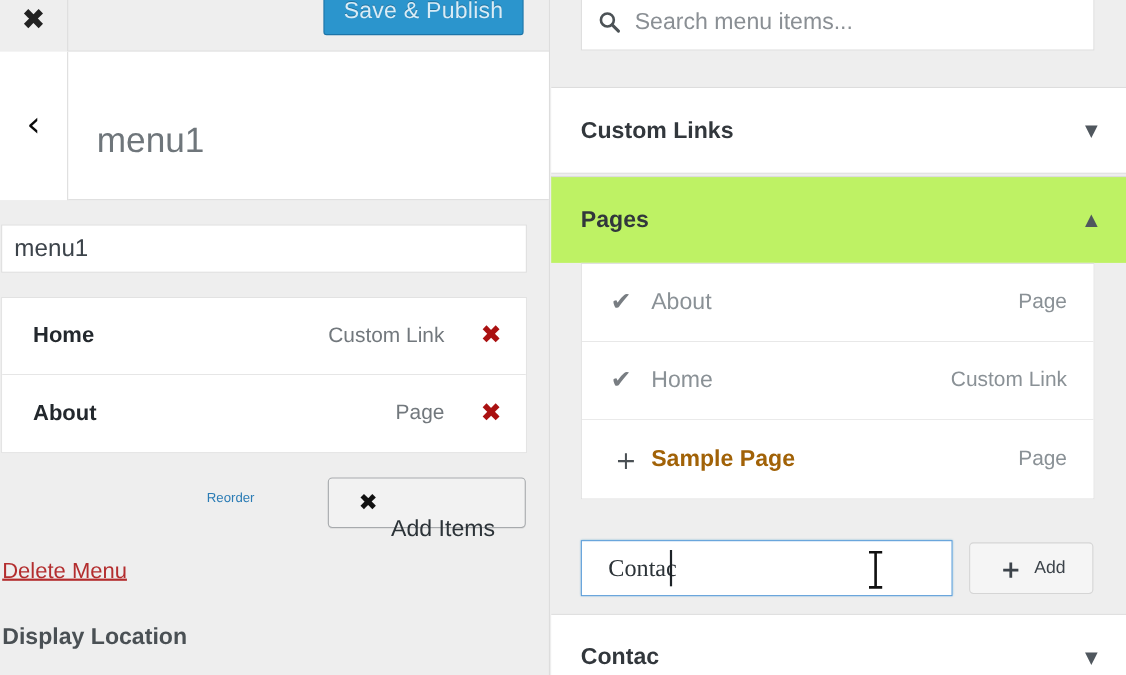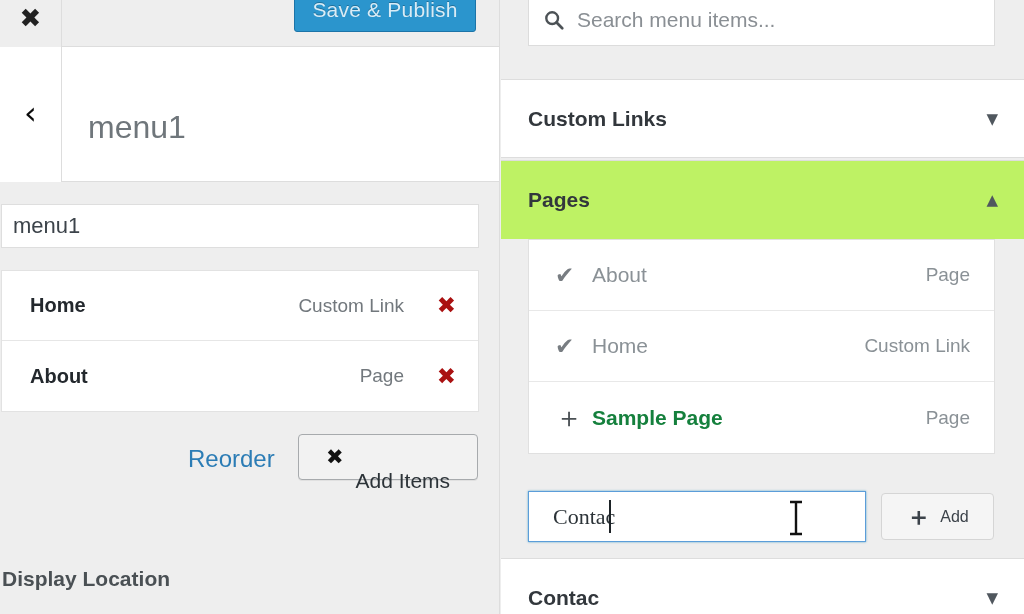--- a/index.html
+++ b/index.html
@@ -191,21 +191,21 @@
     font-family: "DejaVu Sans", sans-serif;
     cursor: pointer;
     line-height: 1;
   }
 
   
   #reorder-link {
     position: absolute;
     left: 188px;
     top: 445px;
-    font-size: 24px;
+    font-size: 12px;
     color: #2b7cb5;
     text-decoration: none;
     cursor: pointer;
   }
   #add-items-button {
     position: absolute;
     left: 298px;
     top: 434px;
     width: 180px;
     height: 46px;
@@ -368,21 +368,21 @@
     font-size: 28px;
     font-weight: normal;
   }
   .available-item .item-title {
     position: absolute;
     left: 63px;
     font-size: 21px;
     color: #8a9196;
   }
   .available-item.is-new .item-title {
-    color: #15803d;
+    color: #a16207;
     font-weight: bold;
   }
   .available-item .item-type {
     position: absolute;
     right: 24px;
     font-size: 19px;
     color: #8a9196;
   }
 
   
@@ -490,20 +490,21 @@
 
     </div>
 
     <div id="reorder-link">Reorder</div>
 
     <div id="add-items-button">
       <span class="x-glyph">✖</span>
       <span class="btn-label">Add Items</span>
     </div>
 
+    <div id="delete-menu-link">Delete Menu</div>
 
     <div id="display-location-heading">Display Location</div>
 
   </div>
 
   <div id="right-panel">
 
     <div id="search-wrapper">
       <svg id="search-icon" viewBox="0 0 24 24">
         <circle cx="10" cy="10" r="6.4" fill="none" stroke="#4c5256" stroke-width="2.6"></circle>

